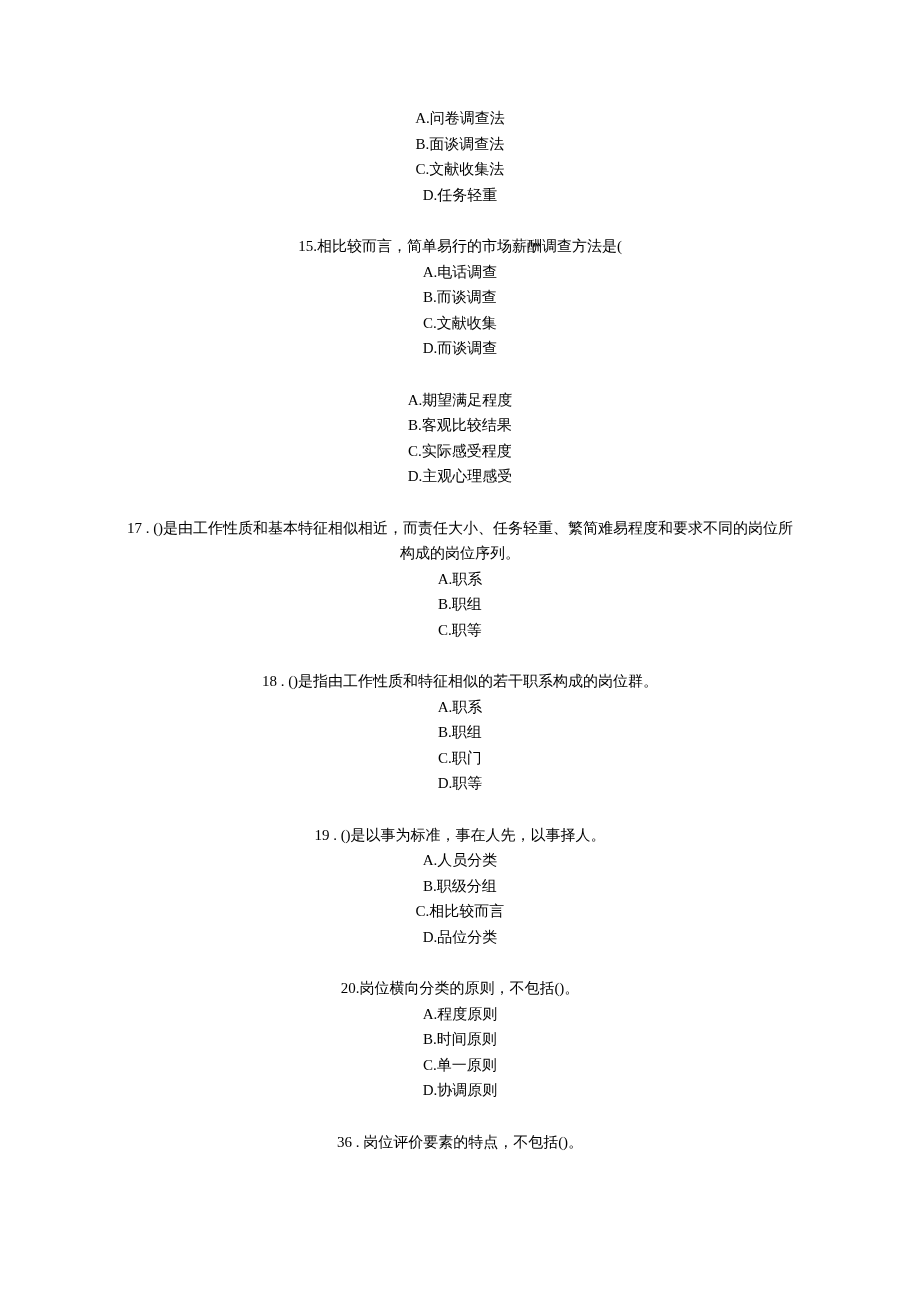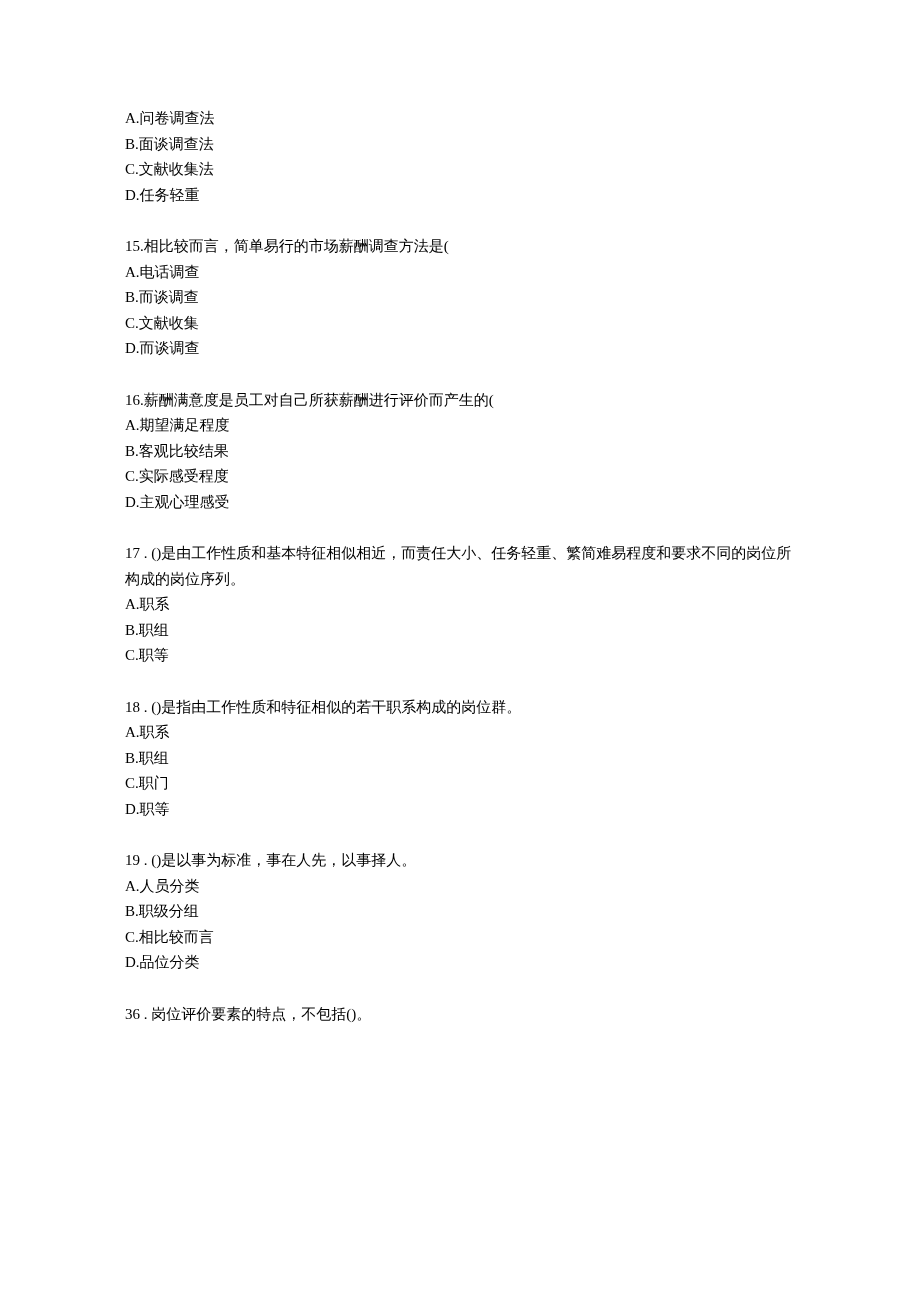--- a/index.html
+++ b/index.html
@@ -13,20 +13,21 @@
     font-family: "SimSun", "宋体", "Songti SC", serif;
     font-size: 15px;
     line-height: 1.7;
     color: #000000;
     padding: 106px 0 0 125px;
     box-sizing: border-box;
   }
   .block {
     margin-bottom: 26px;
     max-width: 670px;
+    text-align: center;
   }
   .line {
     white-space: pre-wrap;
   }
 </style>
 </head>
 <body>
 
 <div id="doc">
     <div class="block">
@@ -36,21 +37,20 @@
       <div class="line">D.任务轻重</div>
     </div>
     <div class="block">
       <div class="line">15.相比较而言，简单易行的市场薪酬调查方法是(</div>
       <div class="line">A.电话调查</div>
       <div class="line">B.而谈调查</div>
       <div class="line">C.文献收集</div>
       <div class="line">D.而谈调查</div>
     </div>
     <div class="block">
-      <div class="line">16.薪酬满意度是员工对自己所获薪酬进行评价而产生的(</div>
       <div class="line">A.期望满足程度</div>
       <div class="line">B.客观比较结果</div>
       <div class="line">C.实际感受程度</div>
       <div class="line">D.主观心理感受</div>
     </div>
     <div class="block">
       <div class="line">17 . ()是由工作性质和基本特征相似相近，而责任大小、任务轻重、繁简难易程度和要求不同的岗位所构成的岗位序列。</div>
       <div class="line">A.职系</div>
       <div class="line">B.职组</div>
       <div class="line">C.职等</div>
@@ -63,15 +63,22 @@
       <div class="line">D.职等</div>
     </div>
     <div class="block">
       <div class="line">19 . ()是以事为标准，事在人先，以事择人。</div>
       <div class="line">A.人员分类</div>
       <div class="line">B.职级分组</div>
       <div class="line">C.相比较而言</div>
       <div class="line">D.品位分类</div>
     </div>
     <div class="block">
+      <div class="line">20.岗位横向分类的原则，不包括()。</div>
+      <div class="line">A.程度原则</div>
+      <div class="line">B.时间原则</div>
+      <div class="line">C.单一原则</div>
+      <div class="line">D.协调原则</div>
+    </div>
+    <div class="block">
       <div class="line">36 . 岗位评价要素的特点，不包括()。</div>
     </div>
   </div>
 
 </body></html>

